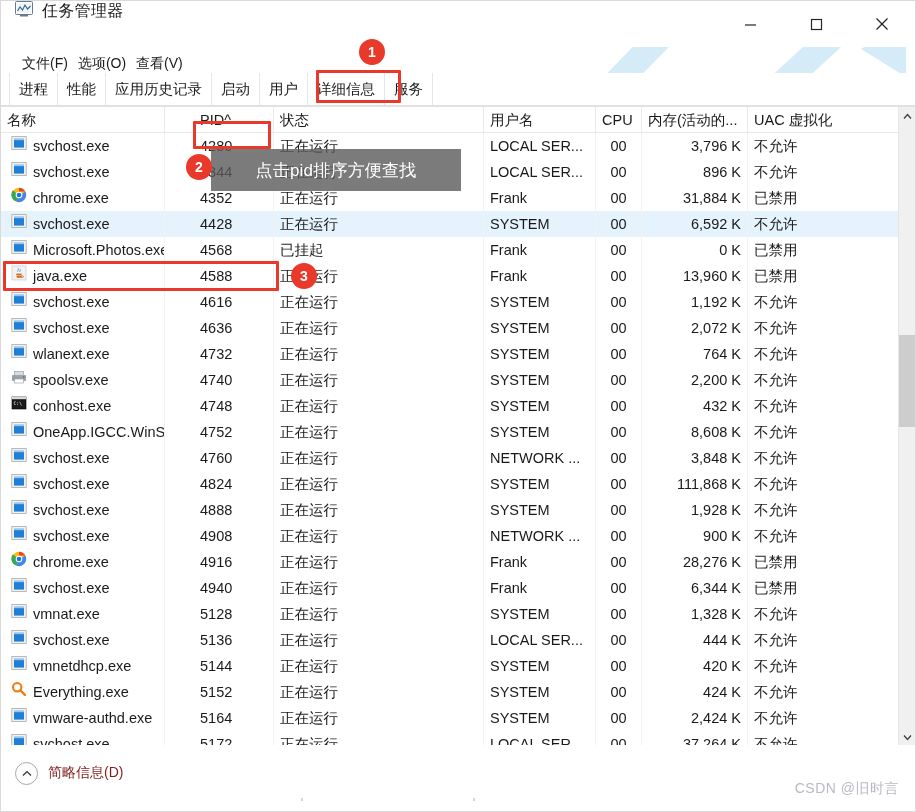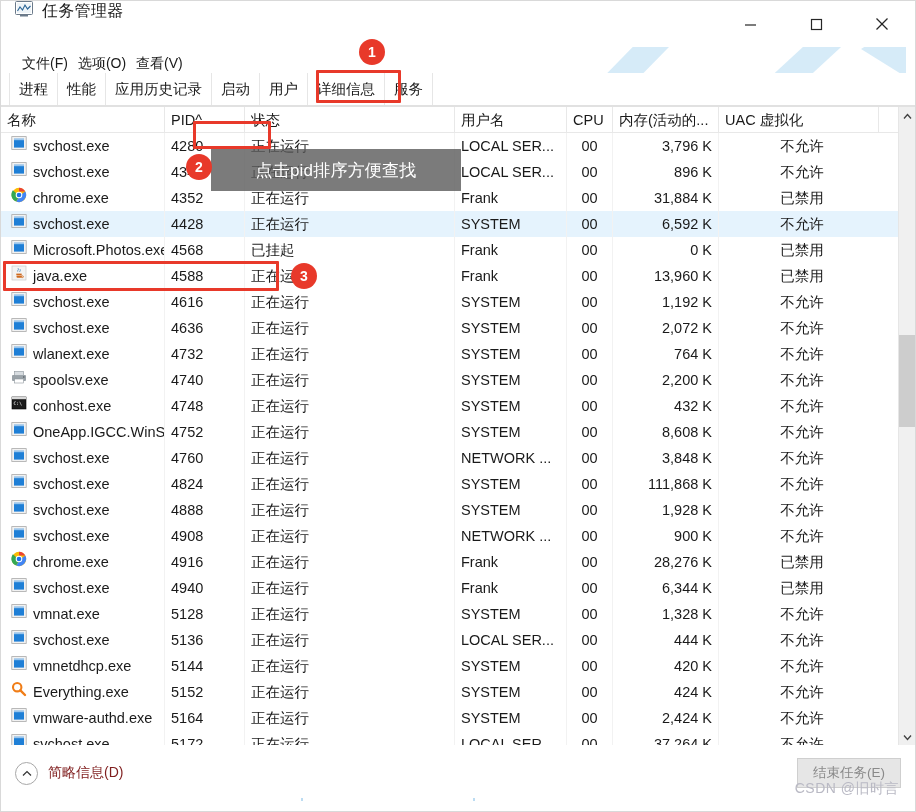--- a/index.html
+++ b/index.html
@@ -185,25 +185,25 @@
     flex: none;
     border-right: 1px solid #f2f2f2;
   }
   .cell.r { text-align: right; padding-right: 6px; padding-left: 2px; }
   .cell.c { text-align: center; padding-left: 0; }
   .cell.name {
     display: flex; align-items: flex-start; gap: 6px;
     border-right: 1px solid #f2f2f2;
     padding-left: 10px;
   }
-  .cell.last { border-right: none; text-align: center; }
+  .cell.last { border-right: none; }
 
   
   .c-name { width: 164px; }
-  .c-pid  { width: 80px; }
+  .c-pid  { width: 80px; margin-left: 29px; }
   .c-stat { width: 210px; font-family: Liberation Serif, serif; }
   .c-user { width: 112px; }
   .c-cpu  { width: 46px; }
   .c-mem  { width: 106px; }
   .c-uac  { width: 160px; }
 
   
   .picon { width: 16px; height: 16px; flex: none; position: relative; }
 
   
@@ -791,21 +791,20 @@
 
   <div id="bottombar">
     <div id="less-details">
       <span id="chev">
         <svg width="10" height="7" viewBox="0 0 10 7">
             <polyline points="1,5.5 5,1.5 9,5.5" fill="none" stroke="#333" stroke-width="1.2"></polyline>
           </svg>
       </span>
       <span id="less-label">简略信息(D)</span>
     </div>
-    <div id="endtask">结束任务(E)</div>
     <div id="csdn-mark">CSDN @旧时言</div>
     <div id="bottom-accent">
       <div style="width:300px;height:3px;background:#ffffff;"></div>
       <div style="width:2px;height:3px;background:#bcdcf2;"></div>
       <div style="width:170px;height:3px;background:#ffffff;"></div>
       <div style="width:2px;height:3px;background:#bcdcf2;"></div>
     </div>
   </div>
 
 </div>

